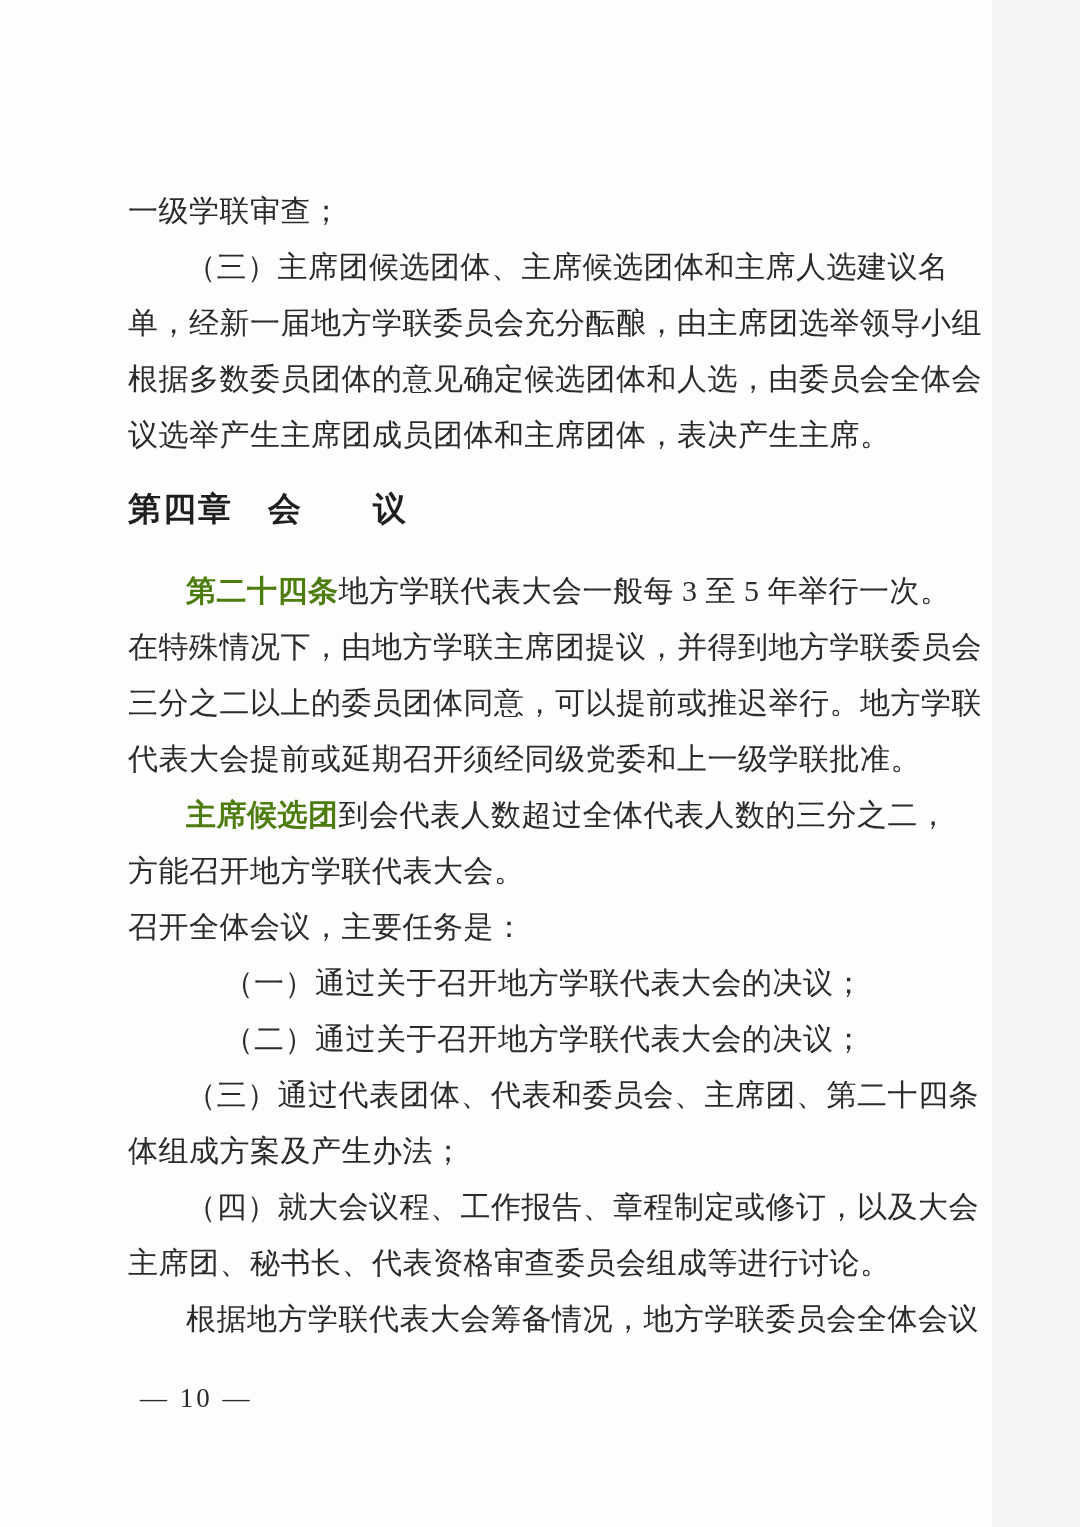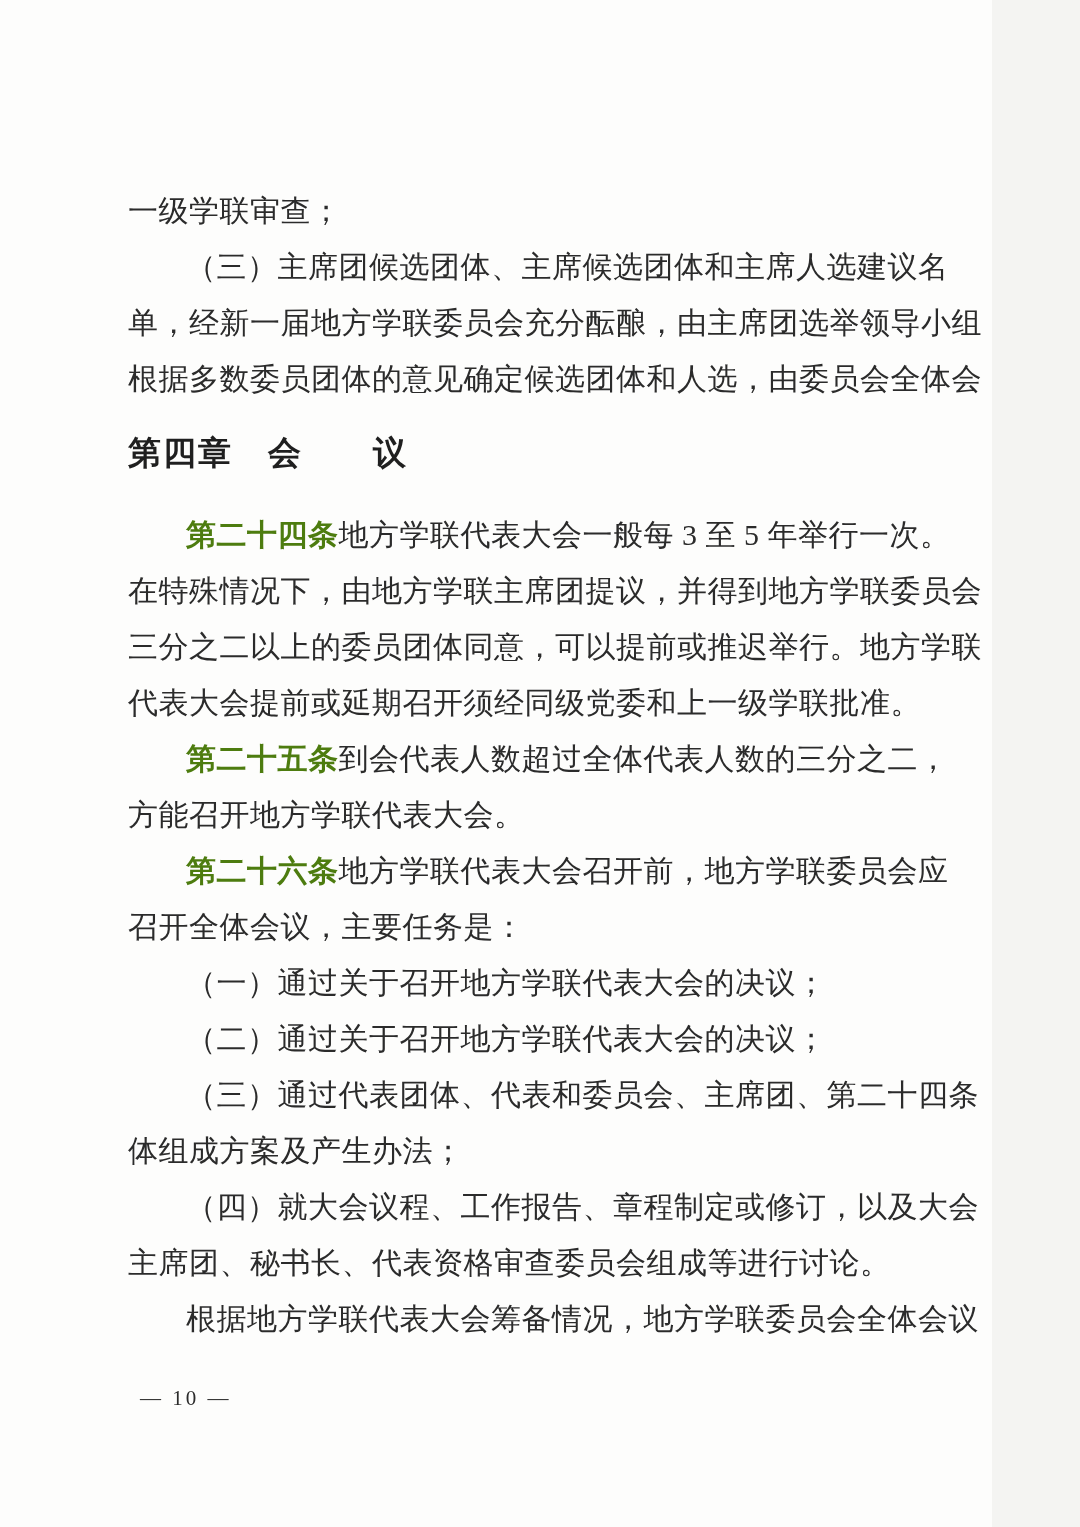--- a/index.html
+++ b/index.html
@@ -16,73 +16,71 @@
     padding:183px 128px 0 128px;
     color:#2b2b2b;
     font-size:30px;
     line-height:56px;
     overflow:hidden;
   }
   .line{
     white-space:nowrap;
     letter-spacing:0.5px;
   }
-  .indent{padding-left:58px;}
+  .indent{padding-left:58px;text-align:right;}
   .article-label{
     font-weight:bold;
     color:#4d7c0f;
   }
   .article-rest{margin-left:0;}
   .chapter{
     margin:18px 0 26px 0;
     font-size:33px;
     font-weight:bold;
     color:#1f1f1f;
     text-align:left;
     line-height:56px;
     letter-spacing:2px;
   }
   .footer{
     position:absolute;
     left:140px;
     top:1378px;
-    font-size:21px;
+    font-size:27px;
     letter-spacing:3px;
     color:#2b2b2b;
     line-height:40px;
   }
 </style>
 </head>
 <body>
 
 <div class="page">
 
   <div class="line">一级学联审查；</div>
 
   <div class="line indent">（三）主席团候选团体、主席候选团体和主席人选建议名</div>
   <div class="line">单，经新一届地方学联委员会充分酝酿，由主席团选举领导小组</div>
   <div class="line">根据多数委员团体的意见确定候选团体和人选，由委员会全体会</div>
+  <div class="line">议选举产生主席团成员团体和主席团体，表决产生主席。</div>
 
   <div class="chapter">第四章　会　　议</div>
 
   <div class="line indent">
     <span class="article-label">第二十四条</span><span class="article-rest">地方学联代表大会一般每 3 至 5 年举行一次。</span>
   </div>
   <div class="line">在特殊情况下，由地方学联主席团提议，并得到地方学联委员会</div>
   <div class="line">三分之二以上的委员团体同意，可以提前或推迟举行。地方学联</div>
   <div class="line">代表大会提前或延期召开须经同级党委和上一级学联批准。</div>
 
   <div class="line indent">
-    <span class="article-label">第二十五条</span><span class="article-rest">到会代表人数超过全体代表人数的三分之二，</span>
+    <span class="article-label">主席候选团</span><span class="article-rest">到会代表人数超过全体代表人数的三分之二，</span>
   </div>
   <div class="line">方能召开地方学联代表大会。</div>
 
-  <div class="line indent">
-    <span class="article-label">第二十六条</span><span class="article-rest">地方学联代表大会召开前，地方学联委员会应</span>
-  </div>
   <div class="line">召开全体会议，主要任务是：</div>
 
   <div class="line indent">（一）通过关于召开地方学联代表大会的决议；</div>
   <div class="line indent">（二）通过关于召开地方学联代表大会的决议；</div>
   <div class="line indent">（三）通过代表团体、代表和委员会、主席团、第二十四条</div>
   <div class="line">体组成方案及产生办法；</div>
   <div class="line indent">（四）就大会议程、工作报告、章程制定或修订，以及大会</div>
   <div class="line">主席团、秘书长、代表资格审查委员会组成等进行讨论。</div>
 
   <div class="line indent">根据地方学联代表大会筹备情况，地方学联委员会全体会议</div>

